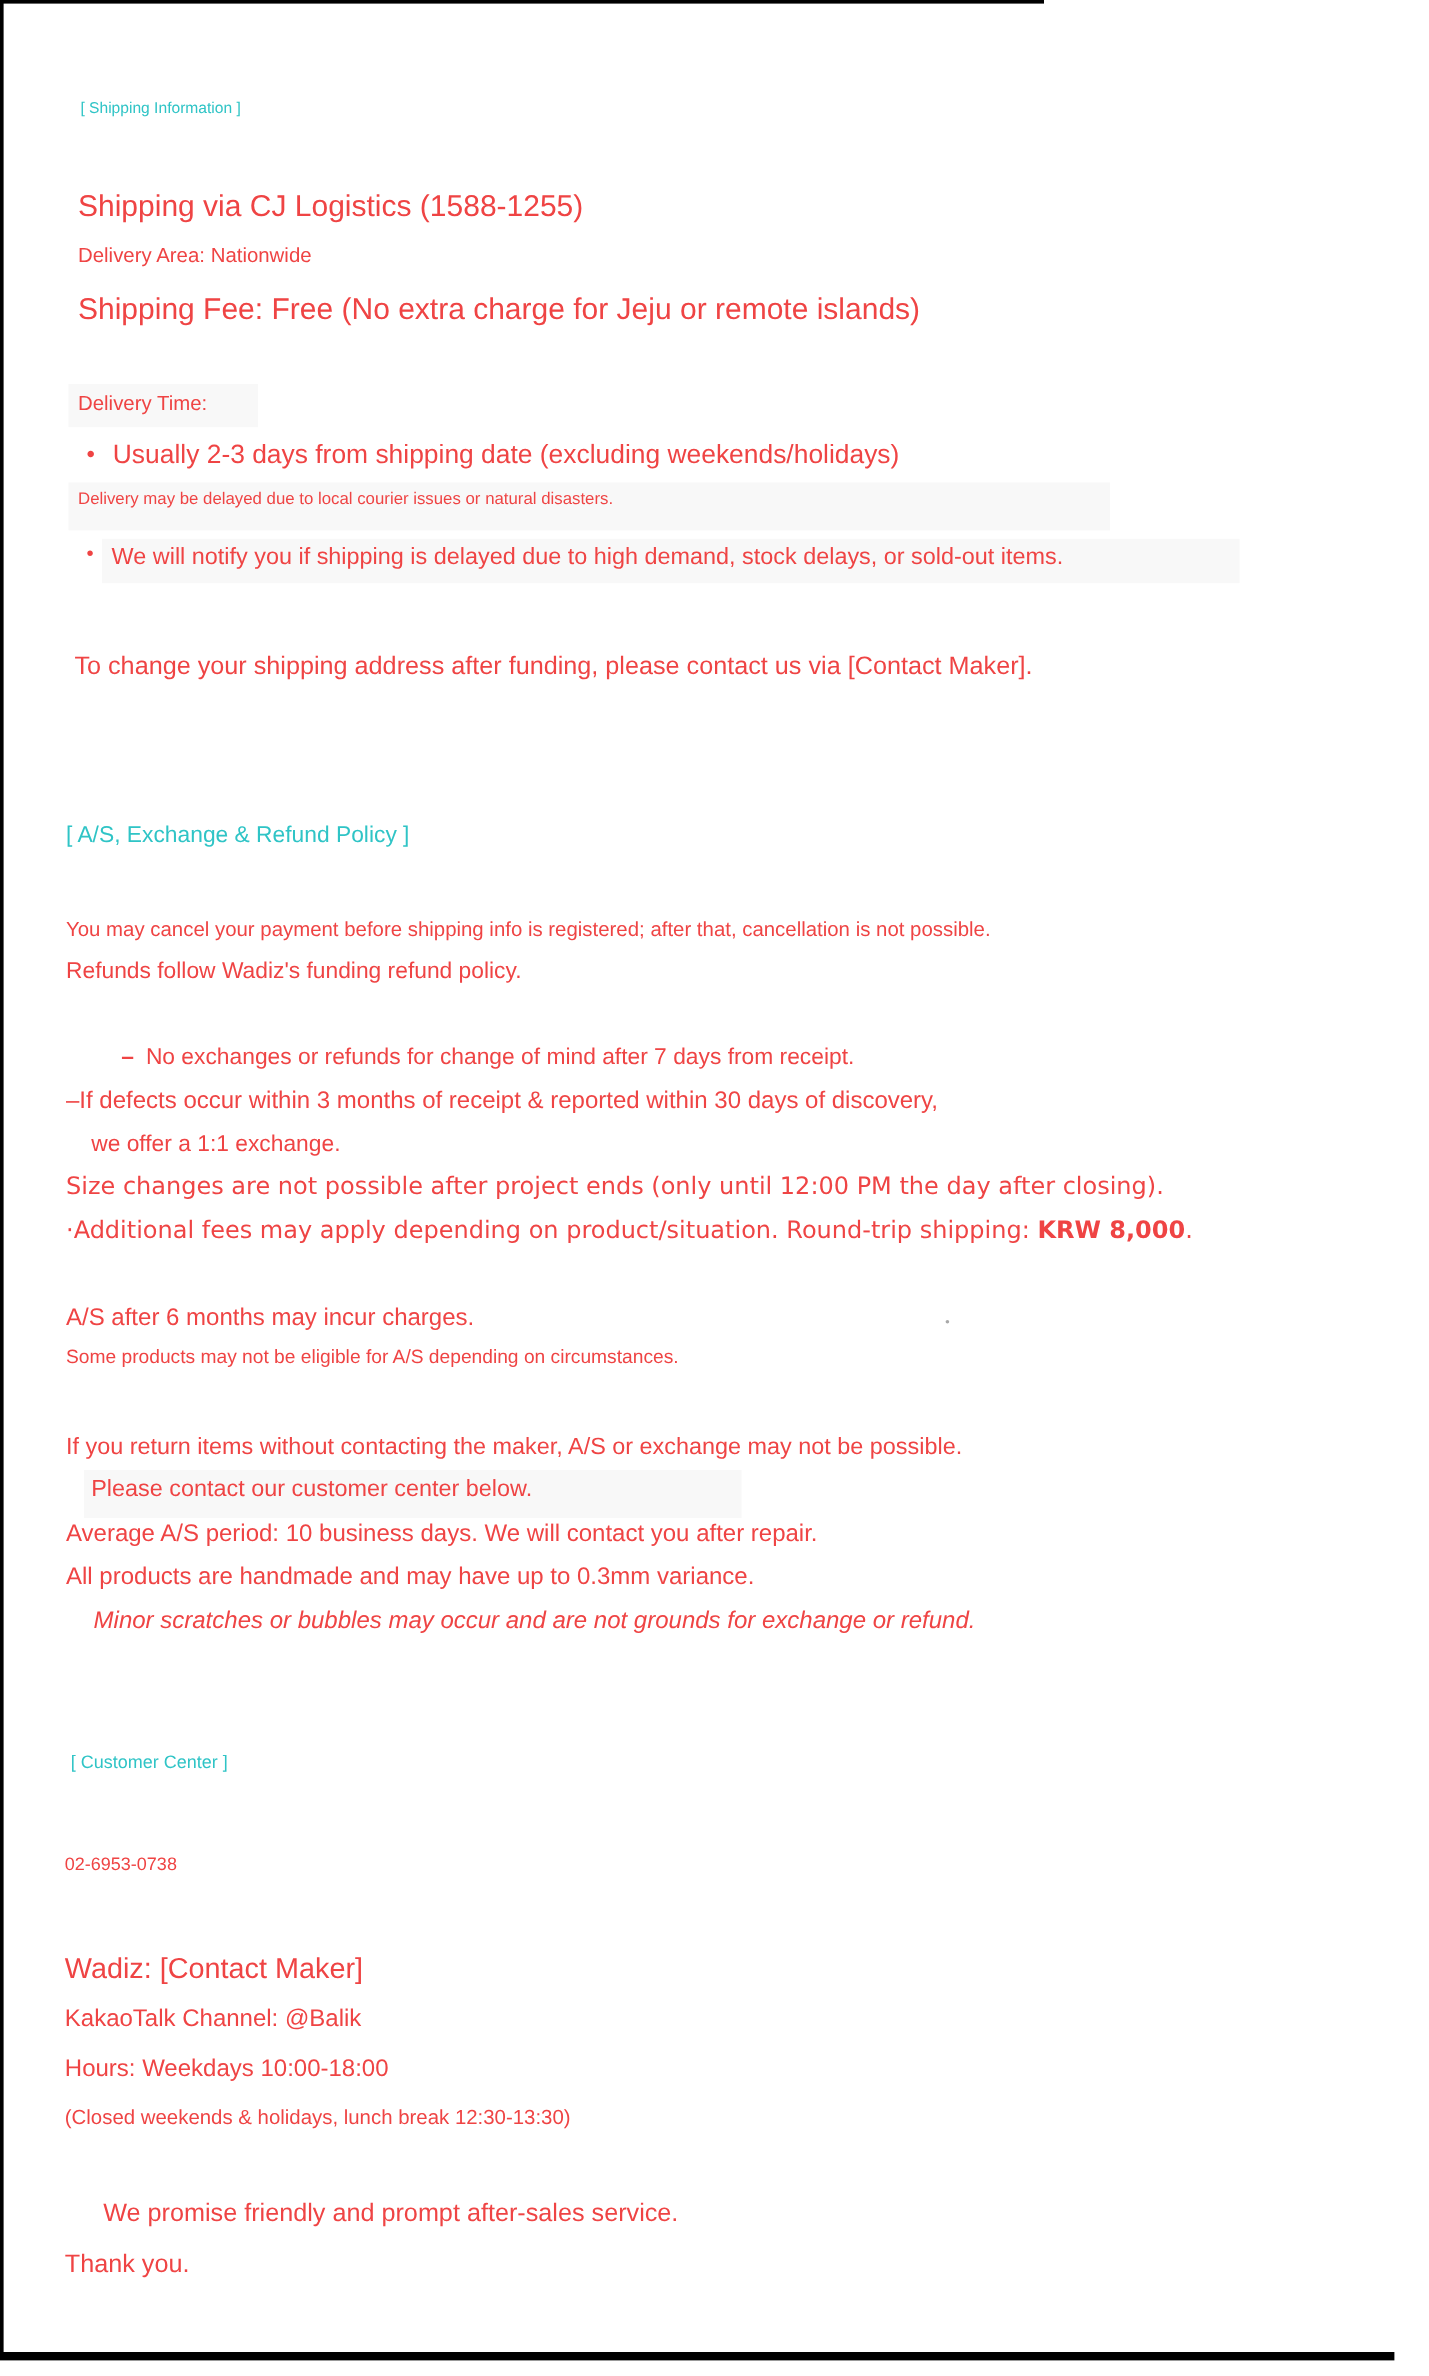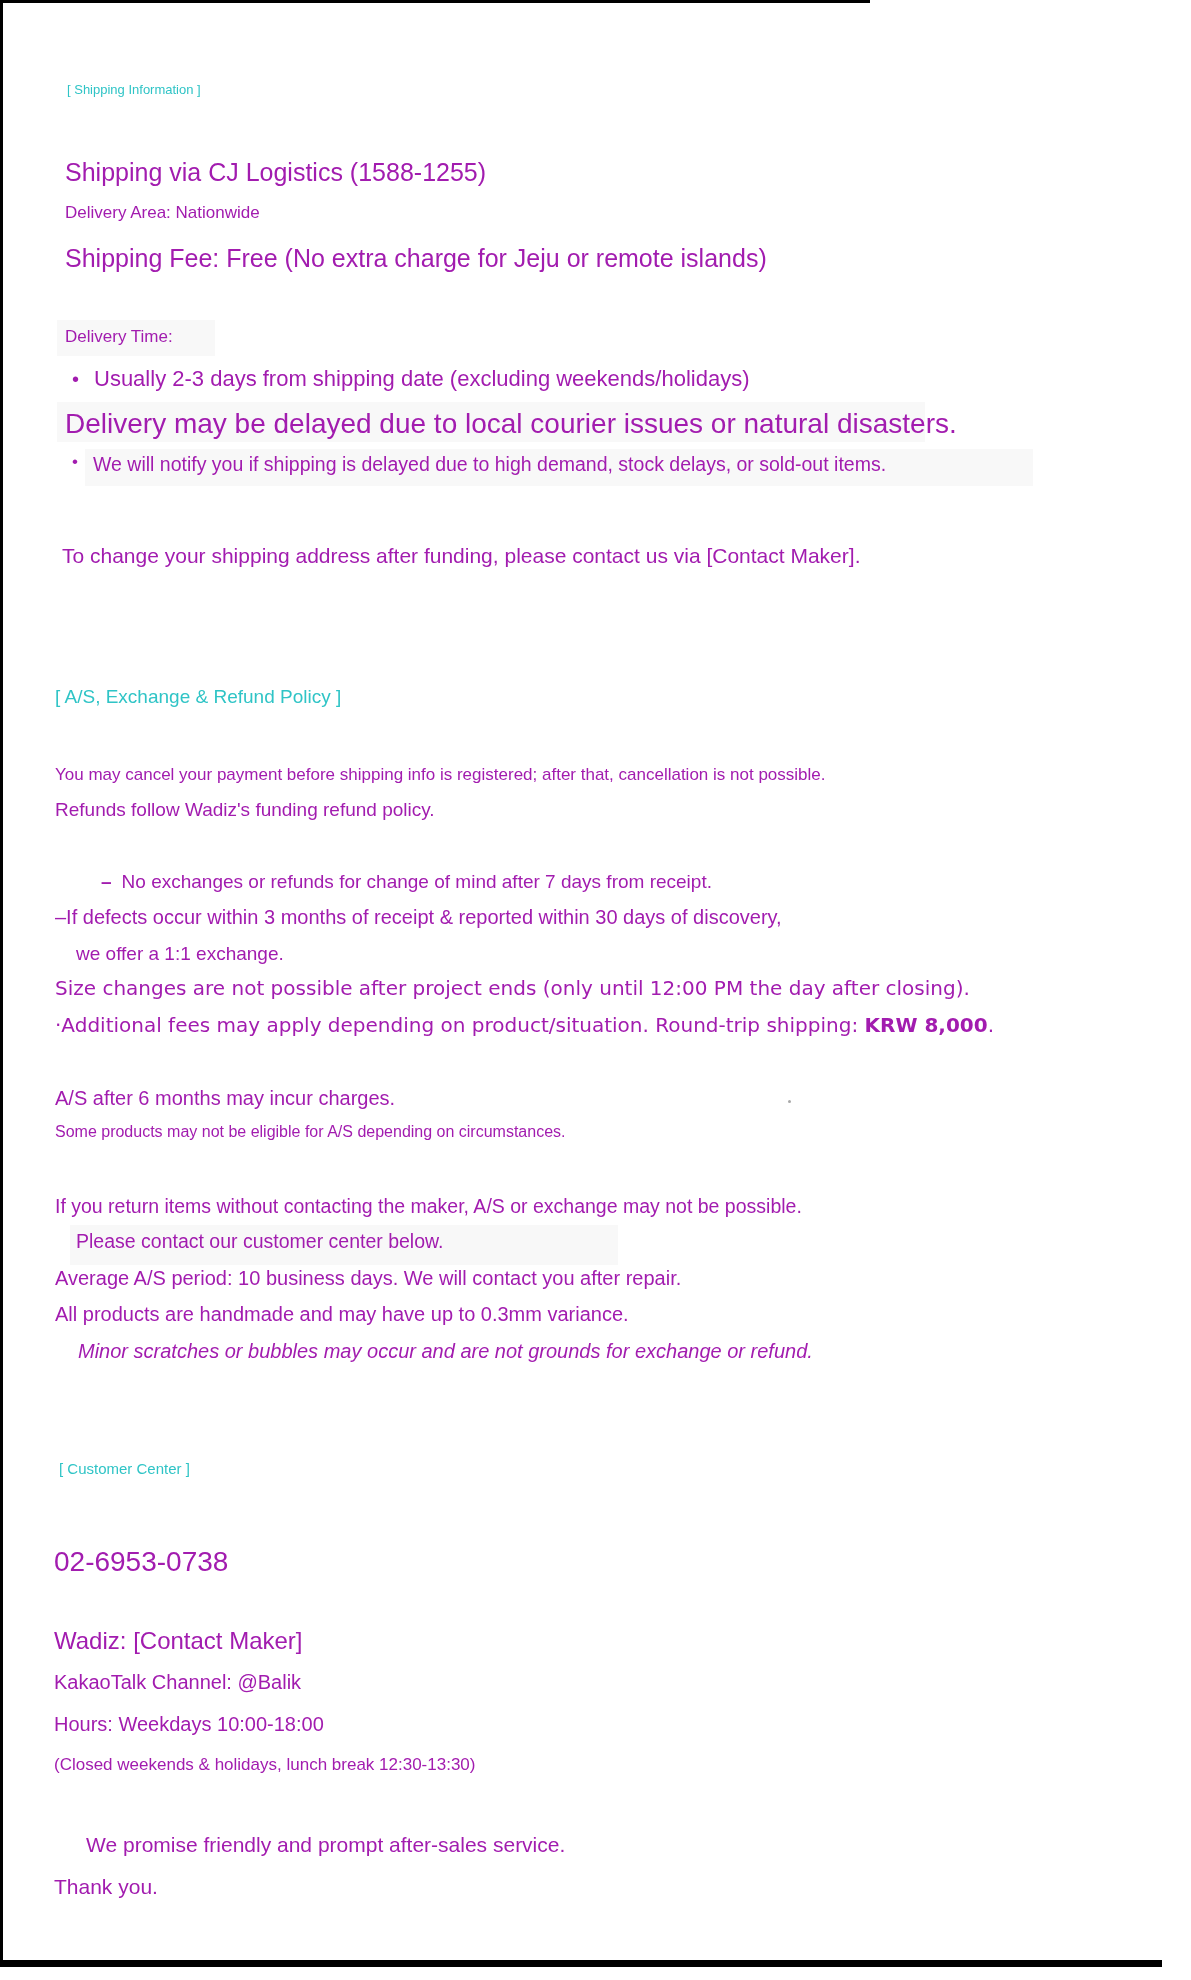--- a/index.html
+++ b/index.html
@@ -4,21 +4,21 @@
 <style>
   html,body{margin:0;padding:0;background:#fff;}
   #page{
     position:relative;
     width:1162px;height:1980px;
     background:#ffffff;
     font-family:"Liberation Sans",sans-serif;
     color:#161616;
     overflow:hidden;
   }
-  .line{position:absolute;white-space:nowrap;line-height:1.22;color:#a21caf;}
+  .line{position:absolute;white-space:nowrap;line-height:1.22;color:#ef4444;}
   .teal{color:#2fc4c6;}
   .dejavu{font-family:"DejaVu Sans",sans-serif;}
   .bold{font-weight:bold;}
   .marker{font-weight:bold;display:inline-block;}
   .hl{position:absolute;background:#f8f8f8;}
   .border{position:absolute;background:#000;}
   .stray{position:absolute;width:3px;height:3px;background:#a9a9a9;border-radius:50%;}
 </style>
 </head>
 <body>
@@ -40,21 +40,21 @@
 
   <div class="line" style="left:65px;top:203px;font-size:17px;">Delivery Area: Nationwide</div>
 
   <div class="line" style="left:65px;top:243px;font-size:25px;">Shipping Fee: Free (No extra charge for Jeju or remote islands)</div>
 
   <div class="line" style="left:65px;top:327px;font-size:17px;">Delivery Time:</div>
 
   <div class="line" style="left:72px;top:367px;font-size:20px;">•</div>
   <div class="line" style="left:94px;top:366px;font-size:22px;">Usually 2-3 days from shipping date (excluding weekends/holidays)</div>
 
-  <div class="line" style="left:65px;top:407px;font-size:28px;">Delivery may be delayed due to local courier issues or natural disasters.</div>
+  <div class="line" style="left:65px;top:407px;font-size:14px;">Delivery may be delayed due to local courier issues or natural disasters.</div>
 
   <div class="line" style="left:72px;top:452px;font-size:17px;">•</div>
   <div class="line" style="left:62px;top:543px;font-size:21px;">To change your shipping address after funding, please contact us via [Contact Maker].</div>
 
   <div class="line" style="left:93px;top:453px;font-size:19.5px;">We will notify you if shipping is delayed due to high demand, stock delays, or sold-out items.</div>
 
   <div class="line teal" style="left:55px;top:685px;font-size:19px;">[ A/S, Exchange &amp; Refund Policy ]</div>
 
   <div class="line" style="left:55px;top:765px;font-size:17px;text-align:center;">You may cancel your payment before shipping info is registered; after that, cancellation is not possible.</div>
 
@@ -86,21 +86,21 @@
   <div class="line" style="left:76px;top:1230px;font-size:19.5px;">Please contact our customer center below.</div>
 
   <div class="line" style="left:55px;top:1266px;font-size:20px;">Average A/S period: 10 business days. We will contact you after repair.</div>
 
   <div class="line" style="left:55px;top:1302px;font-size:20px;">All products are handmade and may have up to 0.3mm variance.</div>
 
   <div class="line" style="left:78px;top:1339px;font-size:20px;font-style:italic;">Minor scratches or bubbles may occur and are not grounds for exchange or refund.</div>
 
   <div class="line teal" style="left:59px;top:1460px;font-size:15px;">[ Customer Center ]</div>
 
-  <div class="line" style="left:54px;top:1545px;font-size:28px;">02-6953-0738</div>
+  <div class="line" style="left:54px;top:1545px;font-size:15px;">02-6953-0738</div>
 
   <div class="line" style="left:54px;top:1626px;font-size:24px;">Wadiz: [Contact Maker]</div>
 
   <div class="line" style="left:54px;top:1670px;font-size:20px;">KakaoTalk Channel: @Balik</div>
 
   <div class="line" style="left:54px;top:1712px;font-size:20px;">Hours: Weekdays 10:00-18:00</div>
 
   <div class="line" style="left:54px;top:1755px;font-size:17px;">(Closed weekends &amp; holidays, lunch break 12:30-13:30)</div>
 
   <div class="line" style="left:54px;top:1832px;font-size:21px;margin-left:32px;">We promise friendly and prompt after-sales service.</div>

